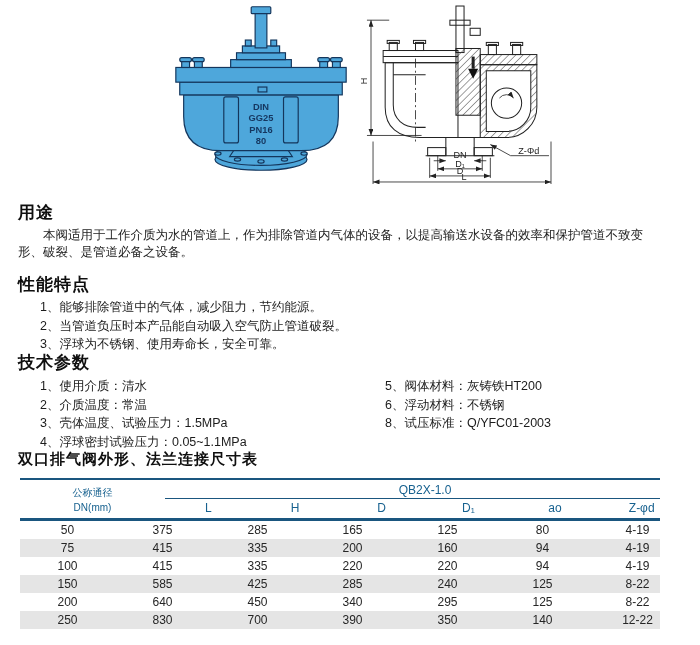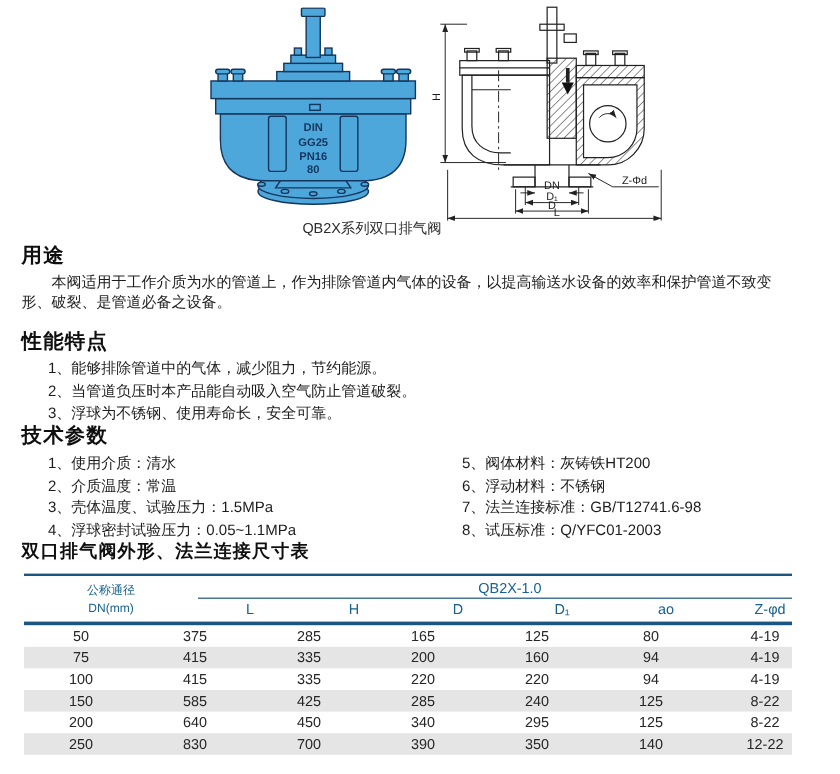--- a/index.html
+++ b/index.html
@@ -169,21 +169,20 @@
     <g font-size="9" fill="#1c1c1c">
       <text x="8" y="76" transform="rotate(-90 8 76)" text-anchor="middle">H</text>
       <text x="100" y="152" text-anchor="middle">DN</text>
       <text x="100" y="161" text-anchor="middle">D₁</text>
       <text x="100" y="168.5" text-anchor="middle">D</text>
       <text x="104" y="174" text-anchor="middle">L</text>
       <text x="168" y="148" text-anchor="middle">Z-Φd</text>
     </g>
   </svg>
 
-  <div class="caption">QB2X系列双口排气阀</div>
 
   <h2 class="h usage-h">用途</h2>
   <p class="body-p">本阀适用于工作介质为水的管道上，作为排除管道内气体的设备，以提高输送水设备的效率和保护管道不致变形、破裂、是管道必备之设备。</p>
 
   <h2 class="h features-h">性能特点</h2>
   <div class="list features-list">
 
   <div class="li">1、能够排除管道中的气体，减少阻力，节约能源。</div>
       <div class="li">2、当管道负压时本产品能自动吸入空气防止管道破裂。</div>
       <div class="li">3、浮球为不锈钢、使用寿命长，安全可靠。</div>
@@ -194,21 +193,20 @@
 
   <div class="li">1、使用介质：清水</div>
       <div class="li">2、介质温度：常温</div>
       <div class="li">3、壳体温度、试验压力：1.5MPa</div>
       <div class="li">4、浮球密封试验压力：0.05~1.1MPa</div>
     </div>
   <div class="list params-right">
 
   <div class="li">5、阀体材料：灰铸铁HT200</div>
       <div class="li">6、浮动材料：不锈钢</div>
-      <div class="li">7、法兰连接标准：GB/T12741.6-98</div>
       <div class="li">8、试压标准：Q/YFC01-2003</div>
     </div>
 
   <h3 class="table-title">双口排气阀外形、法兰连接尺寸表</h3>
 
   <div class="dtable">
     <div class="thead">
       <div class="th-col1">
         <div>公称通径</div>
         <div>DN(mm)</div>

